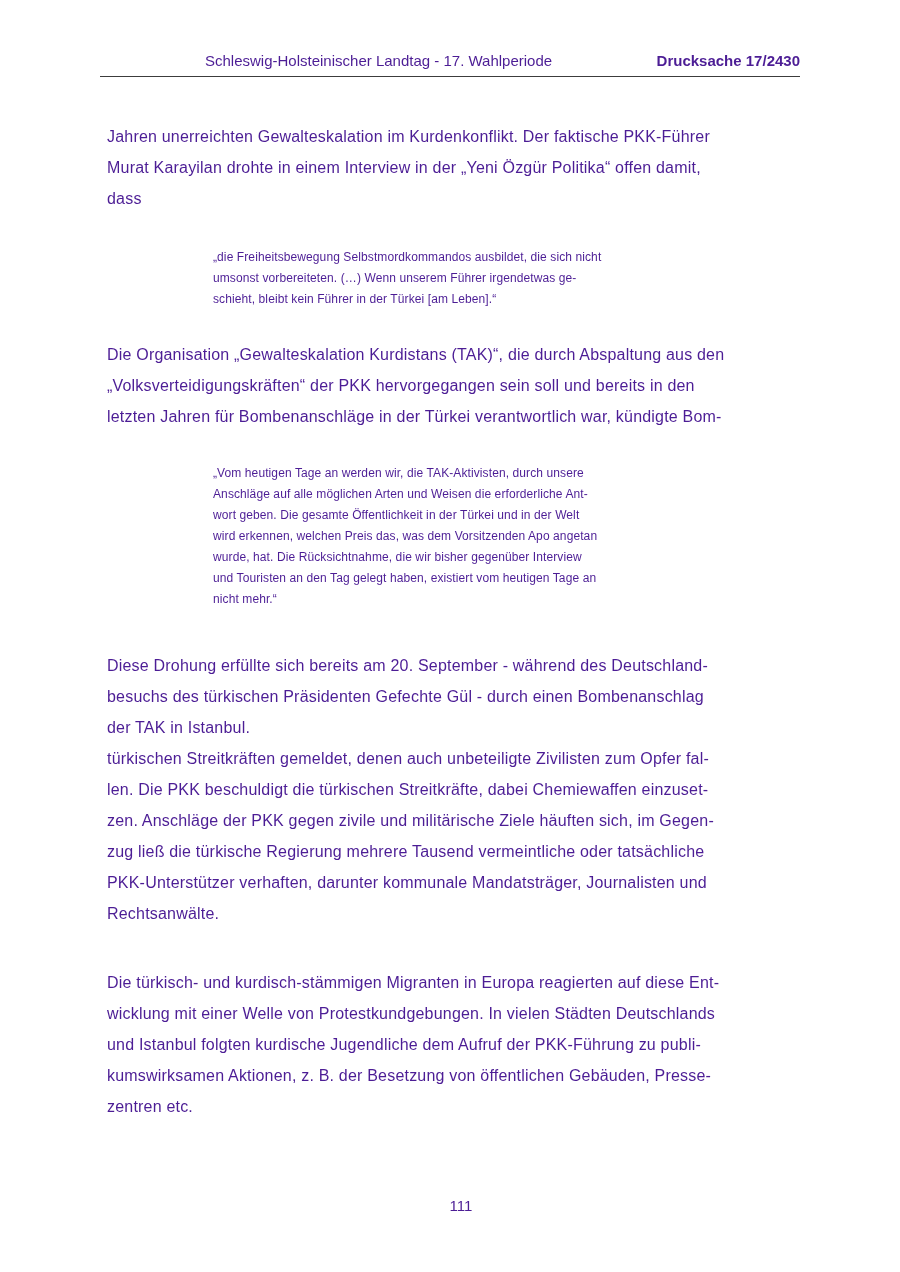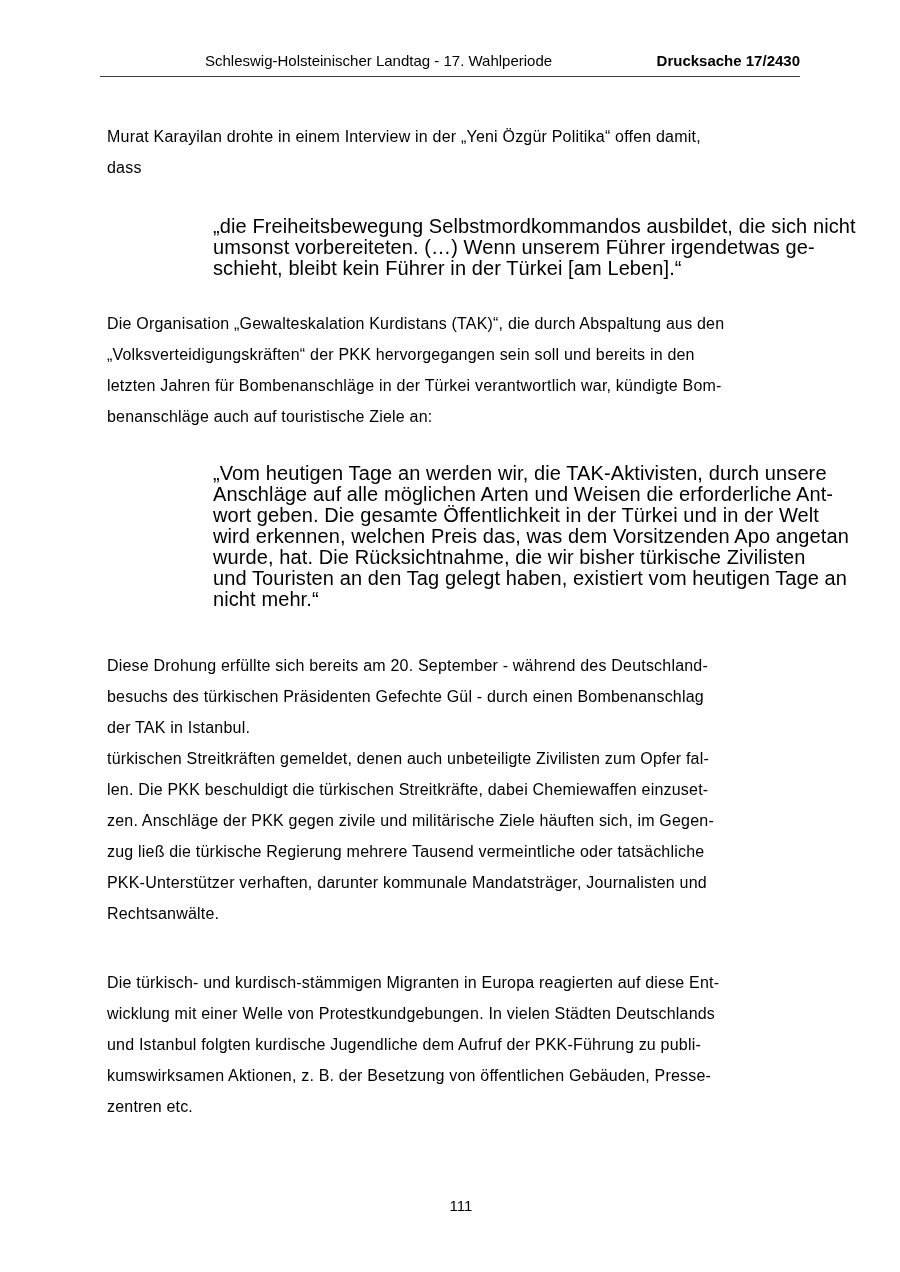--- a/index.html
+++ b/index.html
@@ -5,21 +5,21 @@
   html, body {
     margin: 0;
     padding: 0;
     background: #ffffff;
   }
   .page {
     position: relative;
     width: 900px;
     height: 1272px;
     background: #ffffff;
-    color: #000000;
+    color: #4c1d95;
     font-family: "Liberation Sans", "DejaVu Sans", sans-serif;
     overflow: hidden;
   }
   
   .header {
     margin: 0 100px;
     padding-top: 51px;
     padding-bottom: 6px;
     border-bottom: 1px solid #3c3c3c;
     display: flex;
@@ -40,21 +40,21 @@
   .doc-body {
     margin: 44px 100px 0 107px;
   }
   .block { margin: 0; }
   .block.paragraph {
     font-size: 16px;
     line-height: 31px;
     letter-spacing: 0.2px;
   }
   .block.quote {
-    font-size: 20px;
+    font-size: 12px;
     line-height: 21px;
     letter-spacing: 0.1px;
     padding-left: 106px;
   }
   .line { white-space: nowrap; }
   
   .doc-body .block:nth-child(2) { margin-top: 33px; }
   .doc-body .block:nth-child(3) { margin-top: 29px; }
   .doc-body .block:nth-child(4) { margin-top: 31px; }
   .doc-body .block:nth-child(5) { margin-top: 40px; }
@@ -76,40 +76,40 @@
 
 <div class="page">
 
   <div class="header">
     <span class="left-title">Schleswig-Holsteinischer Landtag - 17. Wahlperiode</span>
     <span class="right-title">Drucksache 17/2430</span>
   </div>
 
   <div class="doc-body">
       <div class="block paragraph">
+        <div class="line">Jahren unerreichten Gewalteskalation im Kurdenkonflikt. Der faktische PKK-Führer</div>
         <div class="line">Murat Karayilan drohte in einem Interview in der „Yeni Özgür Politika“ offen damit,</div>
         <div class="line">dass</div>
       </div>
       <div class="block quote">
         <div class="line">„die Freiheitsbewegung Selbstmordkommandos ausbildet, die sich nicht</div>
         <div class="line">umsonst vorbereiteten. (…) Wenn unserem Führer irgendetwas ge-</div>
         <div class="line">schieht, bleibt kein Führer in der Türkei [am Leben].“</div>
       </div>
       <div class="block paragraph">
         <div class="line">Die Organisation „Gewalteskalation Kurdistans (TAK)“, die durch Abspaltung aus den</div>
         <div class="line">„Volksverteidigungskräften“ der PKK hervorgegangen sein soll und bereits in den</div>
         <div class="line">letzten Jahren für Bombenanschläge in der Türkei verantwortlich war, kündigte Bom-</div>
-        <div class="line">benanschläge auch auf touristische Ziele an:</div>
       </div>
       <div class="block quote">
         <div class="line">„Vom heutigen Tage an werden wir, die TAK-Aktivisten, durch unsere</div>
         <div class="line">Anschläge auf alle möglichen Arten und Weisen die erforderliche Ant-</div>
         <div class="line">wort geben. Die gesamte Öffentlichkeit in der Türkei und in der Welt</div>
         <div class="line">wird erkennen, welchen Preis das, was dem Vorsitzenden Apo angetan</div>
-        <div class="line">wurde, hat. Die Rücksichtnahme, die wir bisher türkische Zivilisten</div>
+        <div class="line">wurde, hat. Die Rücksichtnahme, die wir bisher gegenüber Interview</div>
         <div class="line">und Touristen an den Tag gelegt haben, existiert vom heutigen Tage an</div>
         <div class="line">nicht mehr.“</div>
       </div>
       <div class="block paragraph">
         <div class="line">Diese Drohung erfüllte sich bereits am 20. September - während des Deutschland-</div>
         <div class="line">besuchs des türkischen Präsidenten Gefechte Gül - durch einen Bombenanschlag</div>
         <div class="line">der TAK in Istanbul.</div>
         <div class="line">türkischen Streitkräften gemeldet, denen auch unbeteiligte Zivilisten zum Opfer fal-</div>
         <div class="line">len. Die PKK beschuldigt die türkischen Streitkräfte, dabei Chemiewaffen einzuset-</div>
         <div class="line">zen. Anschläge der PKK gegen zivile und militärische Ziele häuften sich, im Gegen-</div>

